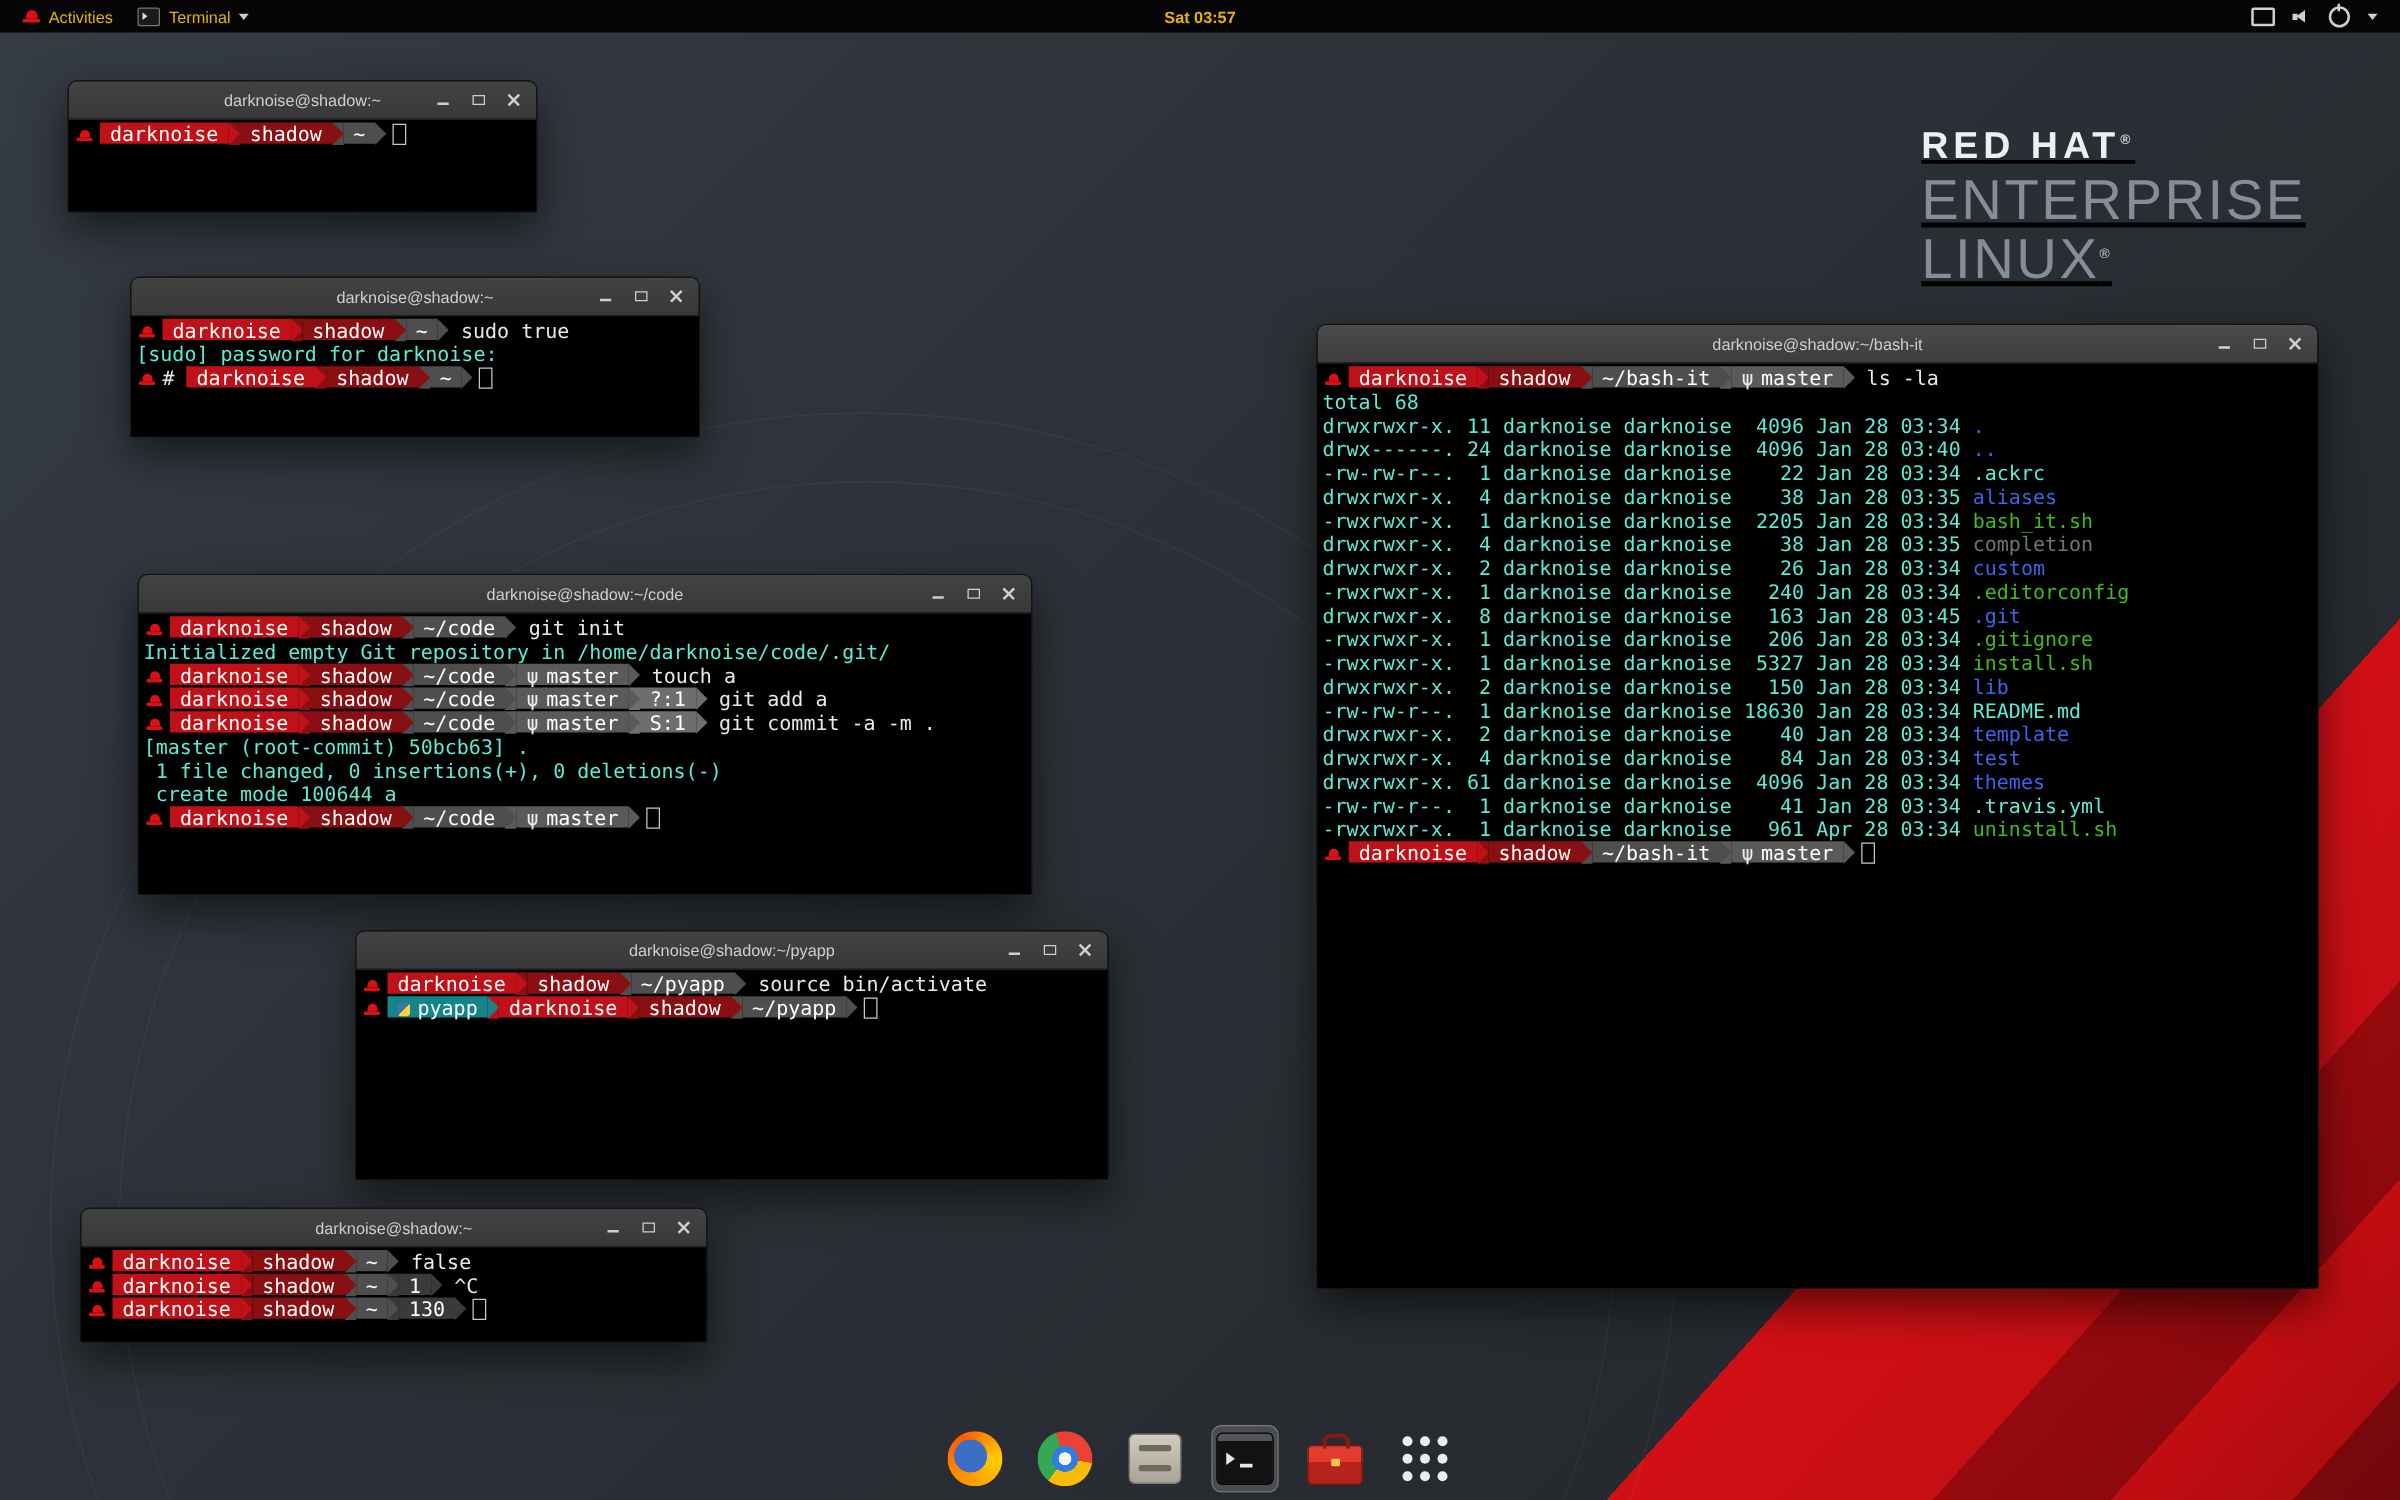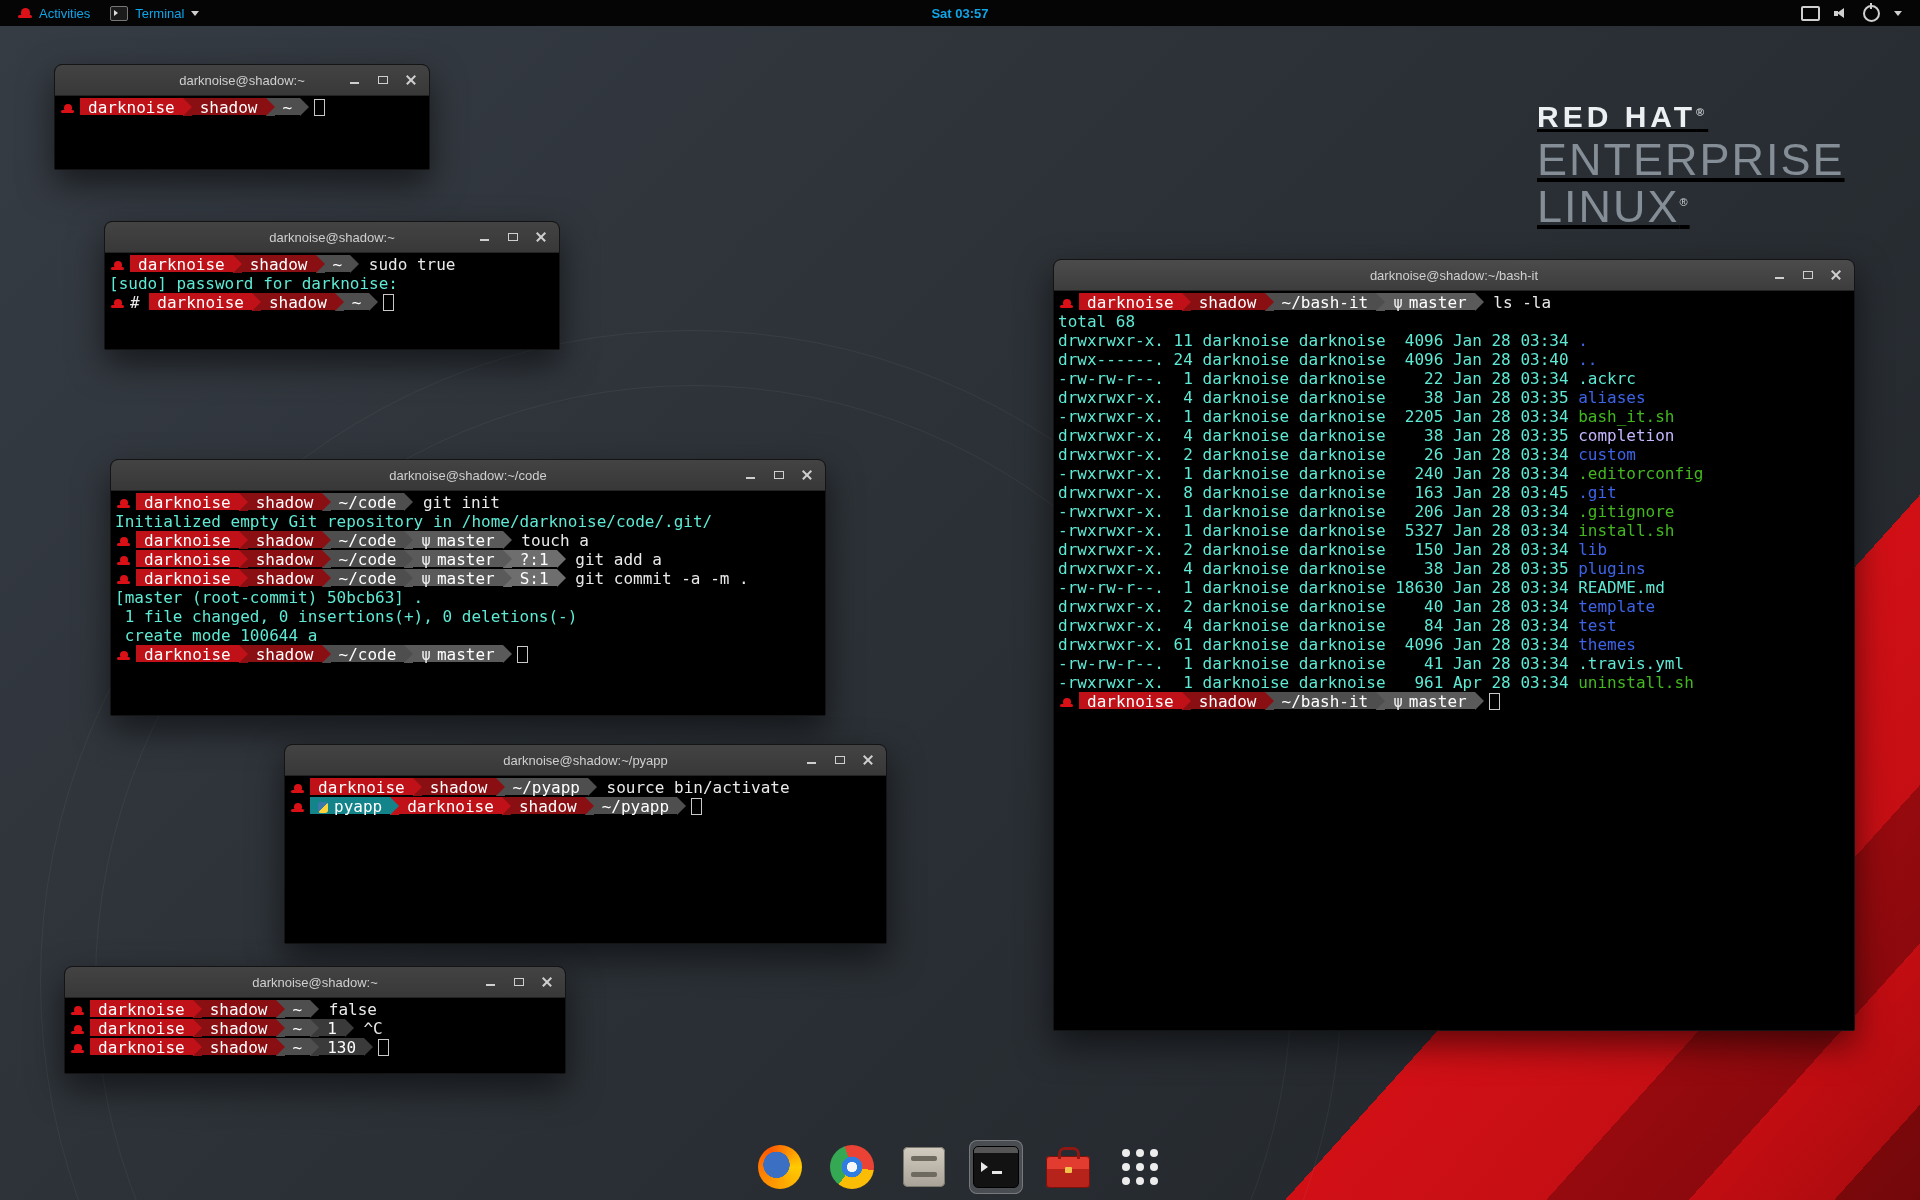--- a/index.html
+++ b/index.html
@@ -18,21 +18,21 @@
   .arc2{left:95px;top:385px;width:1195px;height:1195px;}
 
   .branding{position:absolute;left:1537px;top:100px;z-index:2;user-select:none;text-decoration:underline;}
   .b-red{font-size:30px;font-weight:bold;color:#edf0f2;letter-spacing:4px;}
   .b-sup{font-size:11px;vertical-align:super;color:#cfd4d8;}
   .b-ent,.b-lnx{font-size:45px;color:#858e96;letter-spacing:2px;line-height:1.04;}
   .b-ent{margin-top:3px;}
 
   
   .topbar{position:absolute;top:0;left:0;right:0;height:26px;background:#050505;display:flex;align-items:center;
-    padding:0 8px;color:#0ea5e9;font-size:13px;z-index:100;}
+    padding:0 8px;color:#eab308;font-size:13px;z-index:100;}
   .activities,.appmenu{display:flex;align-items:center;gap:7px;padding:0 10px;height:26px;}
   .clock{position:absolute;left:50%;transform:translateX(-50%);font-weight:bold;}
   .tb-right{margin-left:auto;display:flex;align-items:center;gap:14px;padding:0 10px;height:26px;}
   .chev-dn{width:0;height:0;border-left:4px solid transparent;border-right:4px solid transparent;border-top:5px solid #cfcfcf;display:inline-block;}
   .termico{width:16px;height:13px;background:#1b1b1b;border:1px solid #777;border-radius:2px;position:relative;display:inline-block;}
   .termico::before{content:"";position:absolute;left:3px;top:3px;width:0;height:0;border-left:4px solid #ddd;border-top:3px solid transparent;border-bottom:3px solid transparent;}
   .scr-icon{width:15px;height:11px;border:2px solid #d0d0d0;border-radius:2px;display:inline-block;}
   .vol-icon{position:relative;width:15px;height:13px;display:inline-block;}
   .vol-icon::before{content:"";position:absolute;left:0;top:4px;width:4px;height:5px;background:#d0d0d0;}
   .vol-icon::after{content:"";position:absolute;left:3px;top:1px;width:0;height:0;border-top:5.5px solid transparent;border-bottom:5.5px solid transparent;border-right:7px solid #d0d0d0;}
@@ -236,28 +236,27 @@
     </span>
   </div>
   <div class="term-body">
       <div class="tline"><span class="pico redhat-prompt-icon"></span><span class="seg seg-user" style="background: rgb(191, 17, 23);">darknoise</span><span class="parrow" style="border-left-color: rgb(191, 17, 23); background-color: rgb(138, 15, 19);"></span><span class="seg seg-host" style="background: rgb(138, 15, 19);">shadow</span><span class="parrow" style="border-left-color: rgb(138, 15, 19); background-color: rgb(78, 78, 78);"></span><span class="seg seg-path" style="background: rgb(78, 78, 78);">~/bash-it</span><span class="parrow" style="border-left-color: rgb(78, 78, 78); background-color: rgb(90, 90, 90);"></span><span class="seg seg-git" style="background: rgb(90, 90, 90);"><span class="segico git-branch-icon">ψ</span>master</span><span class="parrow" style="border-left-color: rgb(90, 90, 90);"></span><span class="tx tx-cmd"> ls -la</span></div>
       <div class="tline"><span class="tx tx-out">total 68</span></div>
       <div class="tline"><span class="tx tx-out">drwxrwxr-x. 11 darknoise darknoise  4096 Jan 28 03:34 </span><span class="tx tx-dir" style="color: rgb(61, 99, 232);">.</span></div>
       <div class="tline"><span class="tx tx-out">drwx------. 24 darknoise darknoise  4096 Jan 28 03:40 </span><span class="tx tx-dir" style="color: rgb(61, 99, 232);">..</span></div>
       <div class="tline"><span class="tx tx-out">-rw-rw-r--.  1 darknoise darknoise    22 Jan 28 03:34 .ackrc</span></div>
       <div class="tline"><span class="tx tx-out">drwxrwxr-x.  4 darknoise darknoise    38 Jan 28 03:35 </span><span class="tx tx-dir" style="color: rgb(61, 99, 232);">aliases</span></div>
       <div class="tline"><span class="tx tx-out">-rwxrwxr-x.  1 darknoise darknoise  2205 Jan 28 03:34 </span><span class="tx tx-exe" style="color: rgb(67, 184, 30);">bash_it.sh</span></div>
-      <div class="tline"><span class="tx tx-out">drwxrwxr-x.  4 darknoise darknoise    38 Jan 28 03:35 </span><span class="tx tx-dir" style="color: #c4b5fd;">completion</span></div>
+      <div class="tline"><span class="tx tx-out">drwxrwxr-x.  4 darknoise darknoise    38 Jan 28 03:35 </span><span class="tx tx-dir" style="color: #737373;">completion</span></div>
       <div class="tline"><span class="tx tx-out">drwxrwxr-x.  2 darknoise darknoise    26 Jan 28 03:34 </span><span class="tx tx-dir" style="color: rgb(61, 99, 232);">custom</span></div>
       <div class="tline"><span class="tx tx-out">-rwxrwxr-x.  1 darknoise darknoise   240 Jan 28 03:34 </span><span class="tx tx-exe" style="color: rgb(67, 184, 30);">.editorconfig</span></div>
       <div class="tline"><span class="tx tx-out">drwxrwxr-x.  8 darknoise darknoise   163 Jan 28 03:45 </span><span class="tx tx-dir" style="color: rgb(61, 99, 232);">.git</span></div>
       <div class="tline"><span class="tx tx-out">-rwxrwxr-x.  1 darknoise darknoise   206 Jan 28 03:34 </span><span class="tx tx-exe" style="color: rgb(67, 184, 30);">.gitignore</span></div>
       <div class="tline"><span class="tx tx-out">-rwxrwxr-x.  1 darknoise darknoise  5327 Jan 28 03:34 </span><span class="tx tx-exe" style="color: rgb(67, 184, 30);">install.sh</span></div>
       <div class="tline"><span class="tx tx-out">drwxrwxr-x.  2 darknoise darknoise   150 Jan 28 03:34 </span><span class="tx tx-dir" style="color: rgb(61, 99, 232);">lib</span></div>
-      <div class="tline"><span class="tx tx-out">drwxrwxr-x.  4 darknoise darknoise    38 Jan 28 03:35 </span><span class="tx tx-dir" style="color: rgb(61, 99, 232);">plugins</span></div>
       <div class="tline"><span class="tx tx-out">-rw-rw-r--.  1 darknoise darknoise 18630 Jan 28 03:34 README.md</span></div>
       <div class="tline"><span class="tx tx-out">drwxrwxr-x.  2 darknoise darknoise    40 Jan 28 03:34 </span><span class="tx tx-dir" style="color: rgb(61, 99, 232);">template</span></div>
       <div class="tline"><span class="tx tx-out">drwxrwxr-x.  4 darknoise darknoise    84 Jan 28 03:34 </span><span class="tx tx-dir" style="color: rgb(61, 99, 232);">test</span></div>
       <div class="tline"><span class="tx tx-out">drwxrwxr-x. 61 darknoise darknoise  4096 Jan 28 03:34 </span><span class="tx tx-dir" style="color: rgb(61, 99, 232);">themes</span></div>
       <div class="tline"><span class="tx tx-out">-rw-rw-r--.  1 darknoise darknoise    41 Jan 28 03:34 .travis.yml</span></div>
       <div class="tline"><span class="tx tx-out">-rwxrwxr-x.  1 darknoise darknoise   961 Apr 28 03:34 </span><span class="tx tx-exe" style="color: rgb(67, 184, 30);">uninstall.sh</span></div>
       <div class="tline"><span class="pico redhat-prompt-icon"></span><span class="seg seg-user" style="background: rgb(191, 17, 23);">darknoise</span><span class="parrow" style="border-left-color: rgb(191, 17, 23); background-color: rgb(138, 15, 19);"></span><span class="seg seg-host" style="background: rgb(138, 15, 19);">shadow</span><span class="parrow" style="border-left-color: rgb(138, 15, 19); background-color: rgb(78, 78, 78);"></span><span class="seg seg-path" style="background: rgb(78, 78, 78);">~/bash-it</span><span class="parrow" style="border-left-color: rgb(78, 78, 78); background-color: rgb(90, 90, 90);"></span><span class="seg seg-git" style="background: rgb(90, 90, 90);"><span class="segico git-branch-icon">ψ</span>master</span><span class="parrow" style="border-left-color: rgb(90, 90, 90);"></span><span class="cursor"></span></div>
     </div>
 </div>
 

